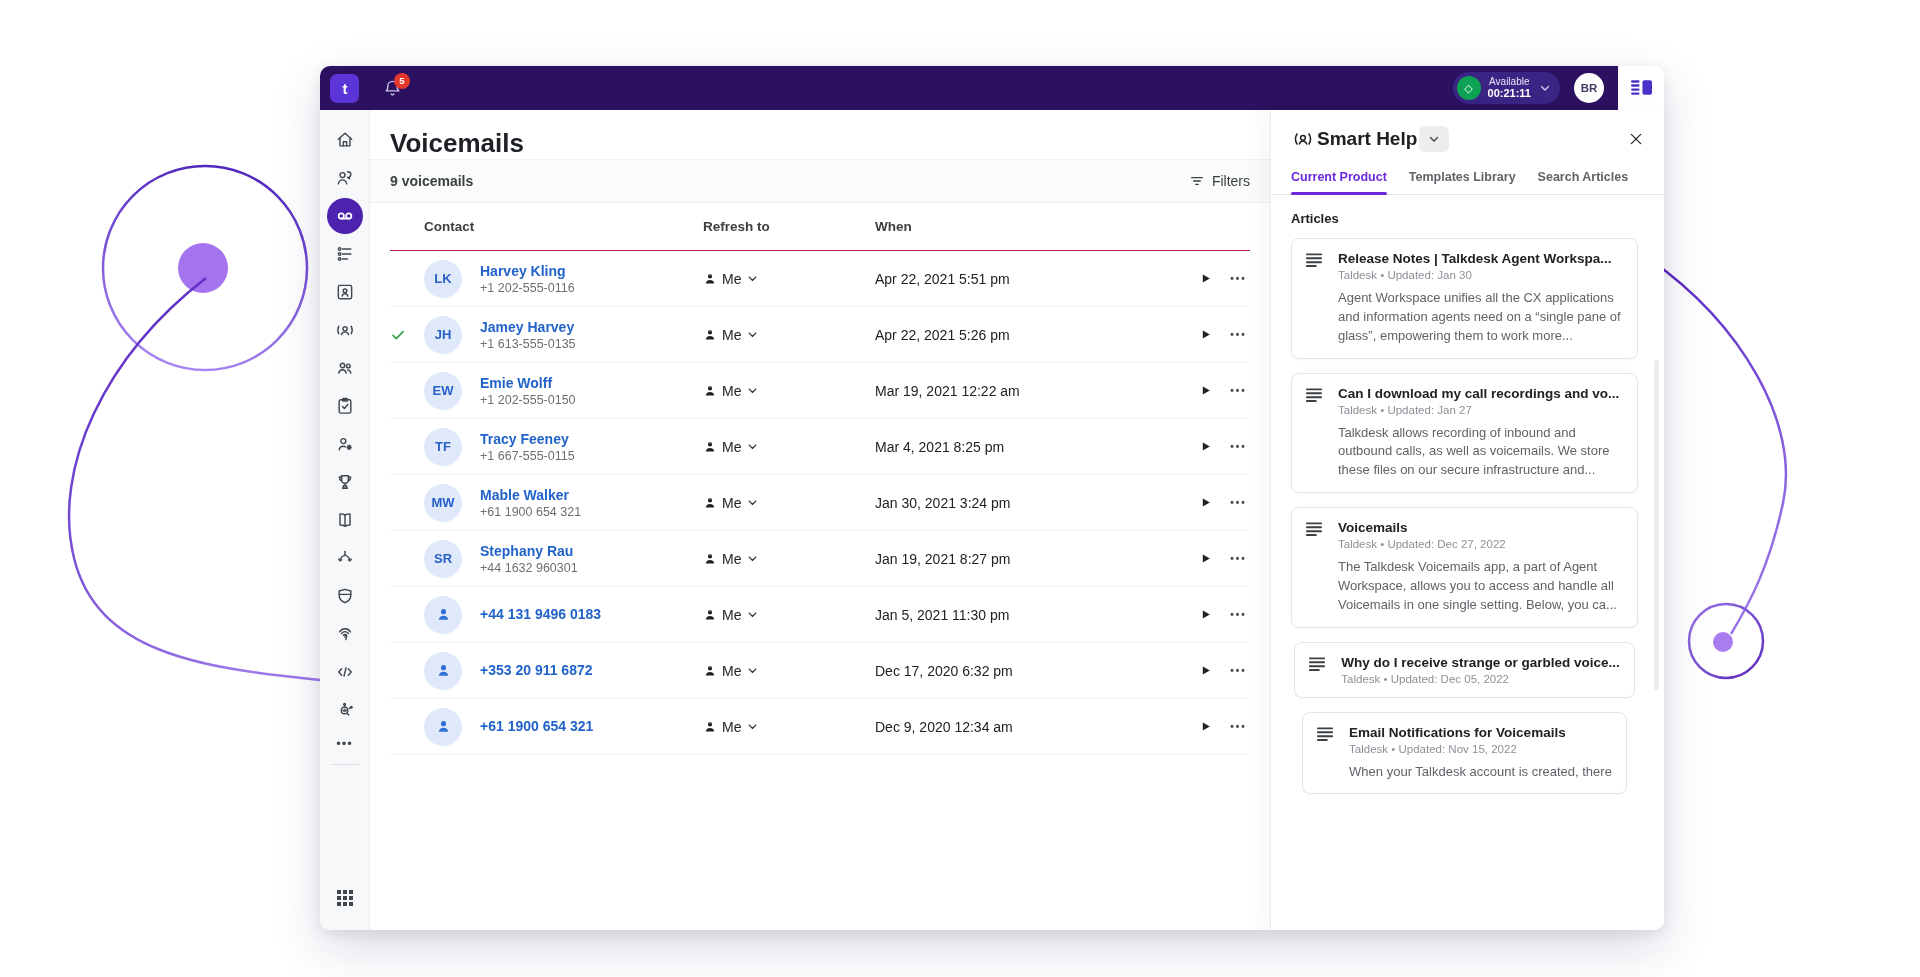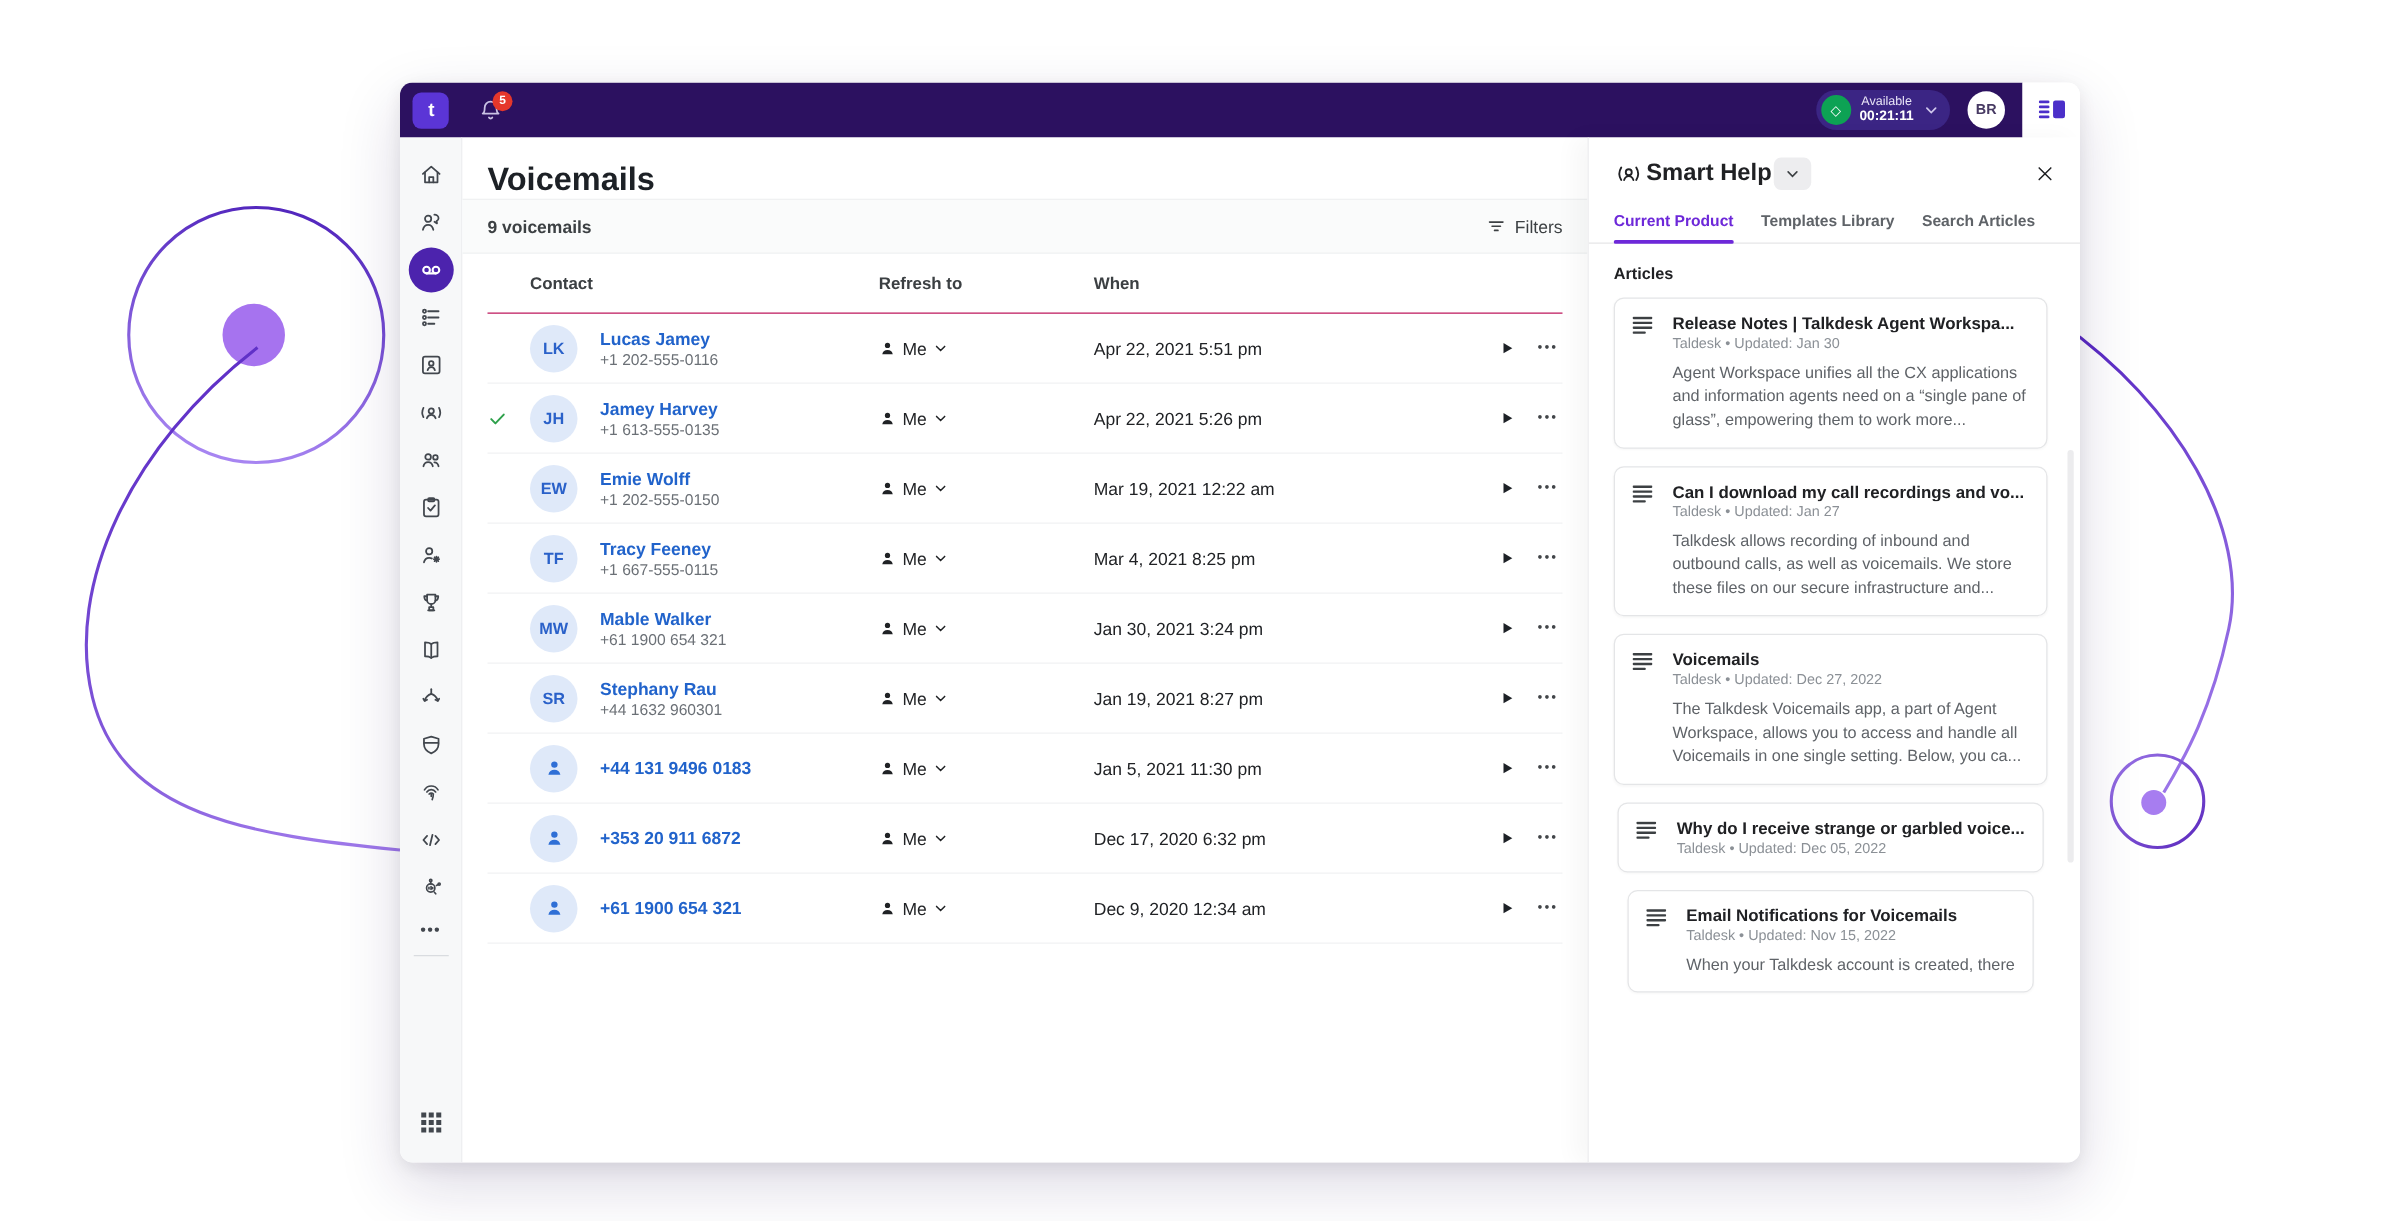--- a/index.html
+++ b/index.html
@@ -405,21 +405,21 @@
           <div class="vm-grid vm-row" data-marker="dot" data-avatar="initials">
             <span class="row-marker">
               <span class="marker-dot"></span>
               
             </span>
             <span class="row-avatar">
               <span class="initials">LK</span>
 
             </span>
             <span class="contact-cell">
-              <span class="contact-name">Lucas Jamey</span>
+              <span class="contact-name">Harvey Kling</span>
               <span class="contact-phone">+1 202-555-0116</span>
             </span>
             <span class="assigned-cell">
               <svg width="14" height="14" viewBox="0 0 24 24" fill="currentColor">
                 <circle cx="12" cy="7.5" r="3.6"></circle>
                 <path d="M4.8 19.5c.8-3.8 3.4-5.7 7.2-5.7s6.4 1.9 7.2 5.7z"></path>
               </svg>
               <span>Me</span>
               <svg width="13" height="13" viewBox="0 0 24 24" fill="none" stroke="currentColor" stroke-width="2.3" stroke-linecap="round">
                 <polyline points="6,9.5 12,15.5 18,9.5"></polyline>

